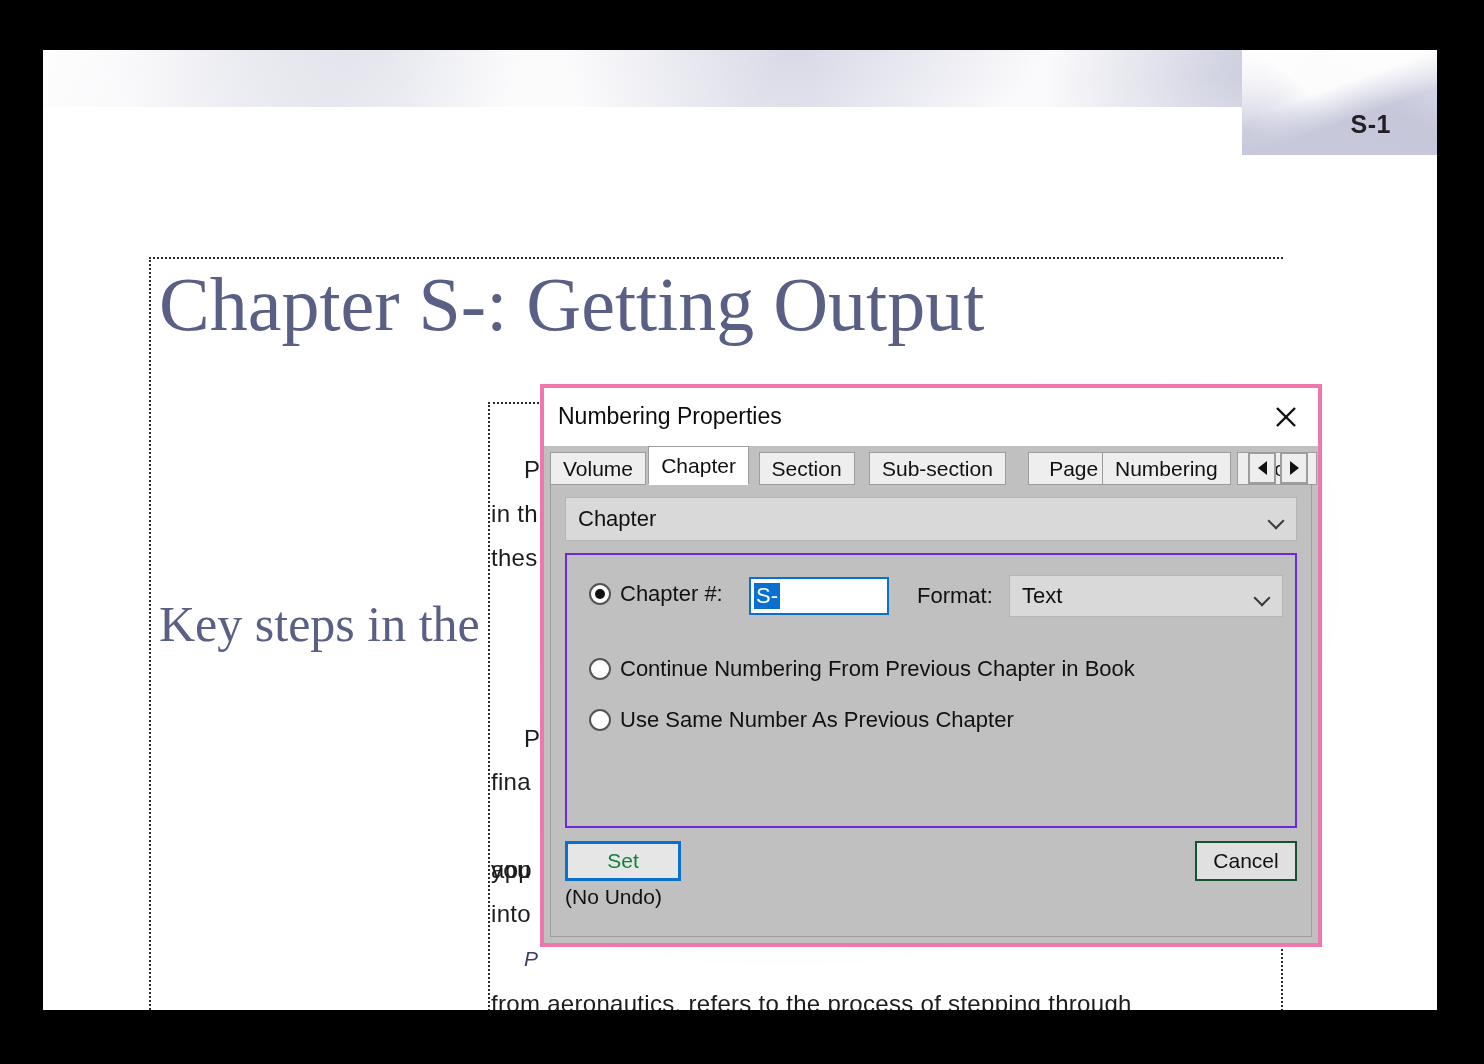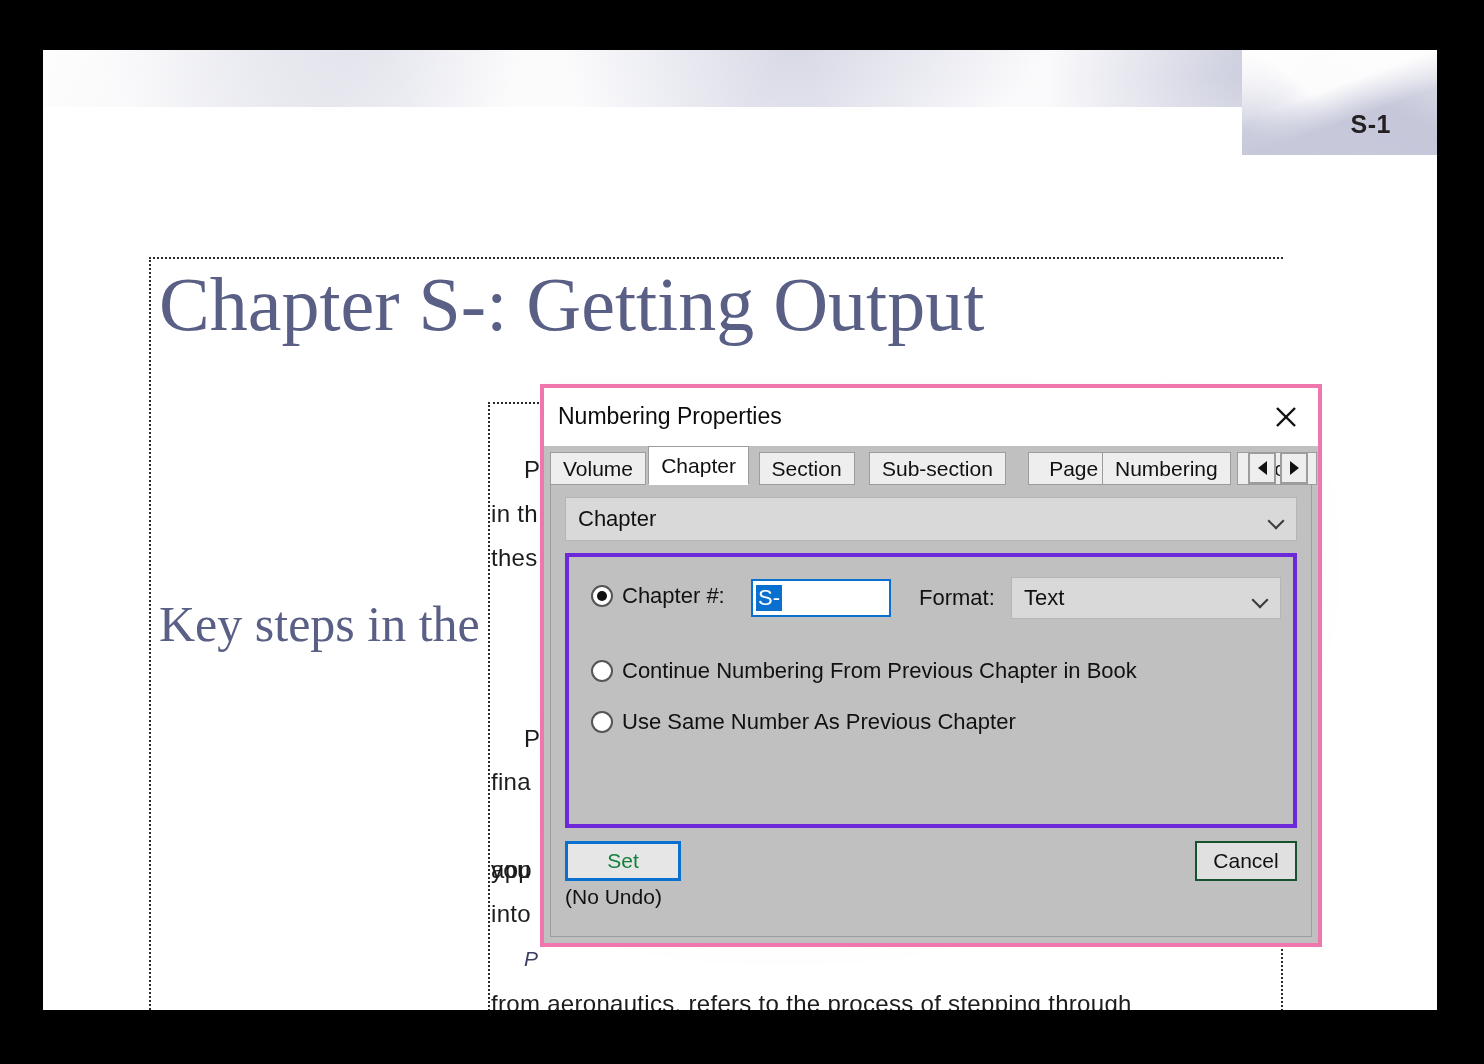--- a/index.html
+++ b/index.html
@@ -152,21 +152,21 @@
     position: absolute; left: 14px; top: 12px; right: 14px; height: 44px;
     background: #d9d9d9; border: 1px solid #b5b5b5;
     display: flex; align-items: center;
     font-size: 22px; color: #111; padding: 0 12px;
     cursor: pointer;
   }
   #chapter-combo .chev { margin-left: auto; }
 
   #groupbox {
     position: absolute; left: 14px; top: 68px; right: 14px; height: 275px;
-    border: 4px solid #6d28d9; background: #c0c0c0;
+    border: 2px solid #6d28d9; background: #c0c0c0;
   }
 
   .radio-row { position: absolute; left: 22px; display: flex; align-items: center; }
   .radio {
     width: 22px; height: 22px; border-radius: 50%;
     background: #ffffff; border: 2px solid #555;
     position: relative; flex: none; cursor: pointer;
   }
   .radio.checked::after {
     content: ""; position: absolute; left: 4px; top: 4px;

